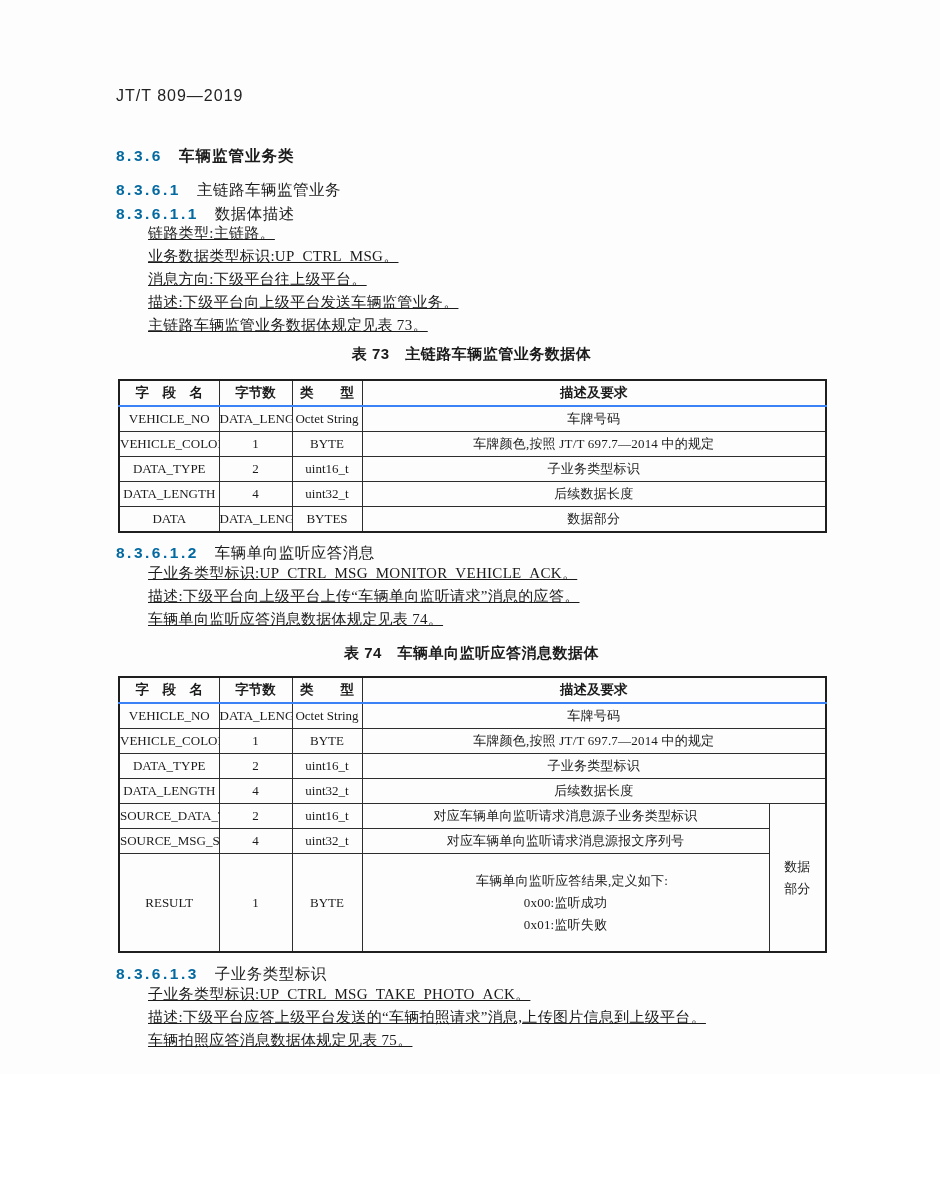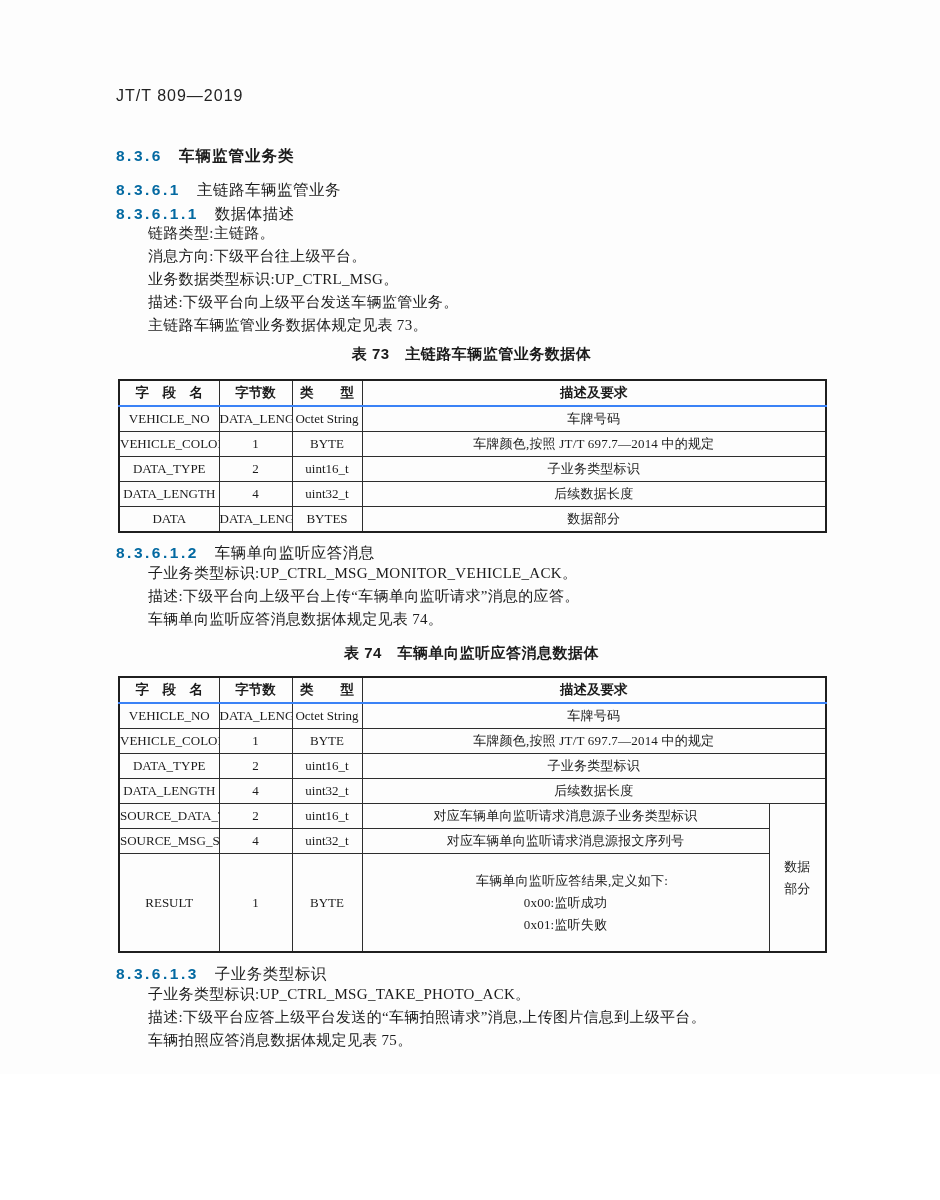--- a/index.html
+++ b/index.html
@@ -34,21 +34,21 @@
   .h1 .clause-title {
     font-family:"Liberation Sans","DejaVu Sans",sans-serif;
     font-weight:bold;
     letter-spacing:1px;
   }
   .h2 { left:116px; top:180px; font-size:15.5px; }
   .h3 { font-size:15.5px; }
   .h2 .clause-title, .h3 .clause-title { letter-spacing:0.5px; }
 
   .para-block { left:148px; font-size:15px; line-height:23px; letter-spacing:0.3px; }
-  .para-block p { margin:0; }
+  .para-block p { margin:0;text-decoration:underline; }
 
   .tbl-caption {
     left:118px; width:707px;
     text-align:center;
     font-family:"Liberation Sans","DejaVu Sans",sans-serif;
     font-weight:bold;
     font-size:15px;
     letter-spacing:0.5px;
   }
 
@@ -103,22 +103,22 @@
   <div class="abs h2">
     <span class="clause-num">8.3.6.1</span><span class="clause-title">主链路车辆监管业务</span>
   </div>
 
   <div class="abs h3" style="left:116px; top:204px;">
     <span class="clause-num">8.3.6.1.1</span><span class="clause-title">数据体描述</span>
   </div>
 
   <div class="abs para-block" style="top:222px;">
     <p>链路类型:主链路。</p>
+    <p>业务数据类型标识:UP_CTRL_MSG。</p>
     <p>消息方向:下级平台往上级平台。</p>
-    <p>业务数据类型标识:UP_CTRL_MSG。</p>
     <p>描述:下级平台向上级平台发送车辆监管业务。</p>
     <p>主链路车辆监管业务数据体规定见表 73。</p>
   </div>
 
   <div class="abs tbl-caption" style="top:345px;">表 73　主链路车辆监管业务数据体</div>
 
   <table class="abs data-table" style="left:118px; top:379px;">
     <colgroup>
         <col style="width:100px">
         <col style="width:73px">

